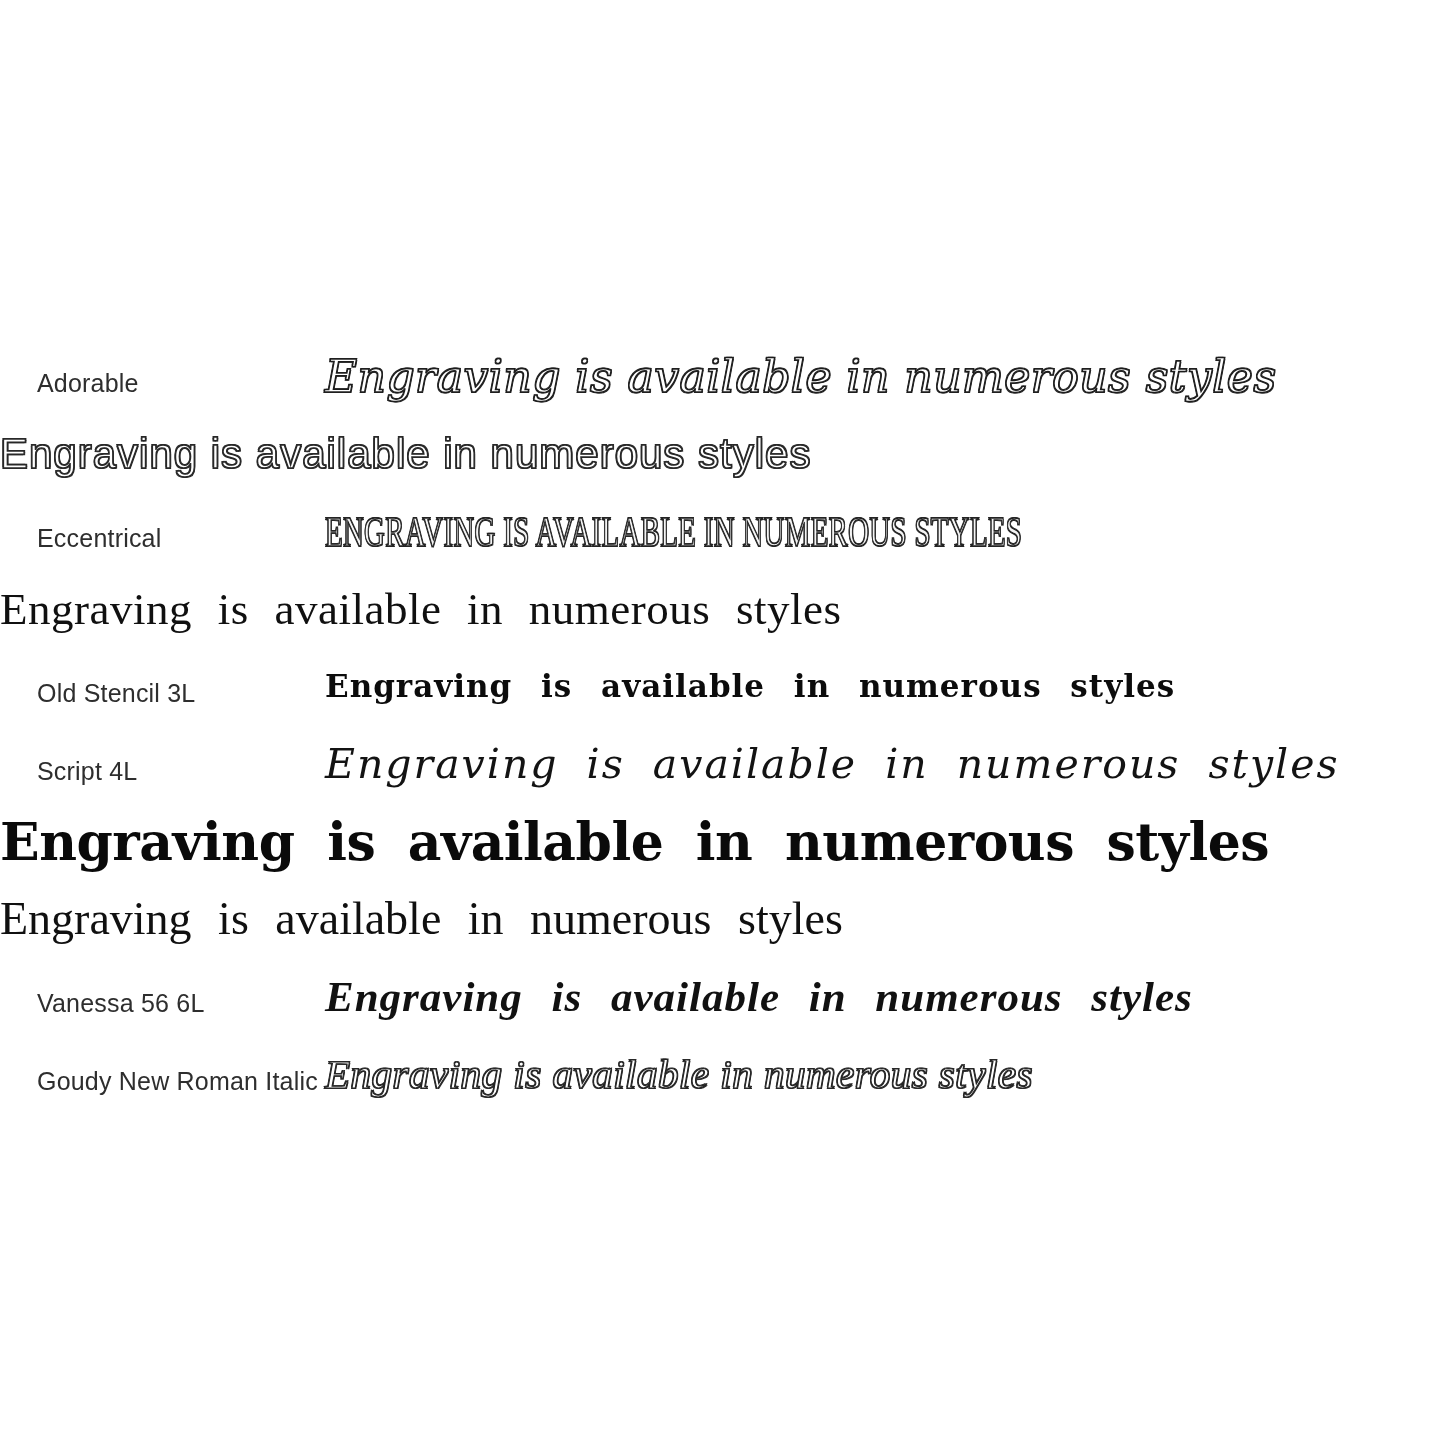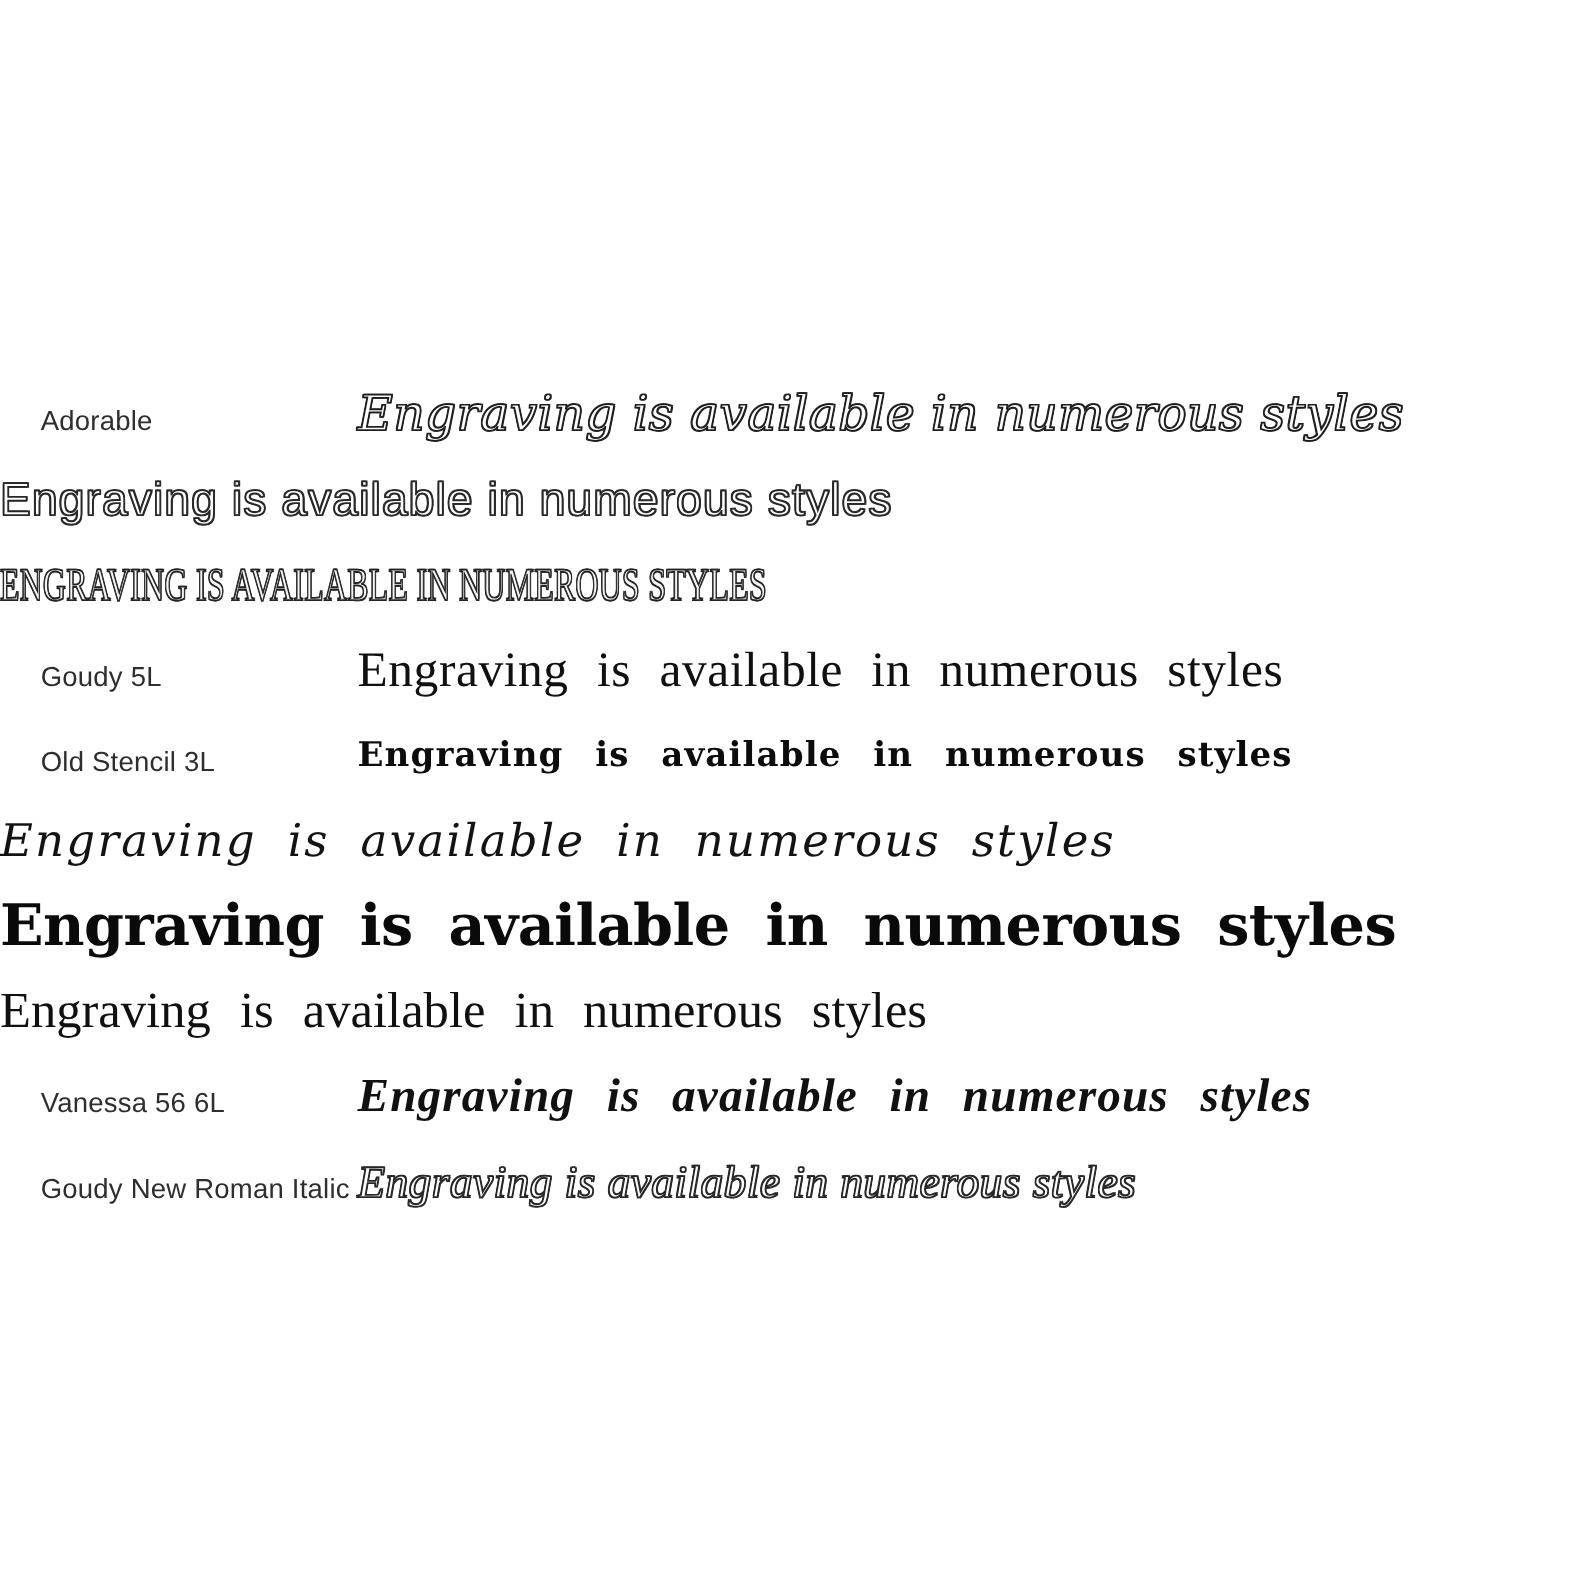--- a/index.html
+++ b/index.html
@@ -156,34 +156,35 @@
   <div class="row">
     <span class="label">Adorable</span>
     <span class="sample style-adorable">Engraving is available in numerous styles</span>
   </div>
 
   <div class="row">
     <span class="sample style-ariel">Engraving is available in numerous styles</span>
   </div>
 
   <div class="row">
+    <span class="label">Eccentrical</span>
     <span class="sample style-eccentrical">Engraving is available in numerous styles</span>
   </div>
 
   <div class="row">
-    <span class="label">Goudy 5L</span>
     <span class="sample style-goudy">Engraving is available in numerous styles</span>
   </div>
 
   <div class="row">
     <span class="label">Old Stencil 3L</span>
     <span class="sample style-oldenglish">Engraving is available in numerous styles</span>
   </div>
 
   <div class="row">
+    <span class="label">Script 4L</span>
     <span class="sample style-script">Engraving is available in numerous styles</span>
   </div>
 
   <div class="row">
     <span class="sample style-stencil">Engraving is available in numerous styles</span>
   </div>
 
   <div class="row">
     <span class="sample style-times">Engraving is available in numerous styles</span>
   </div>

